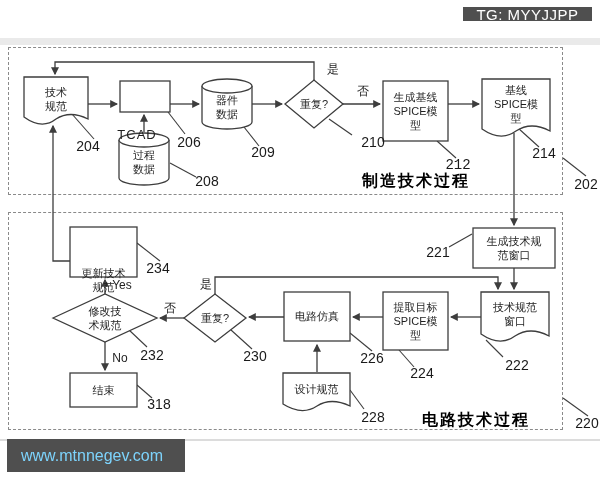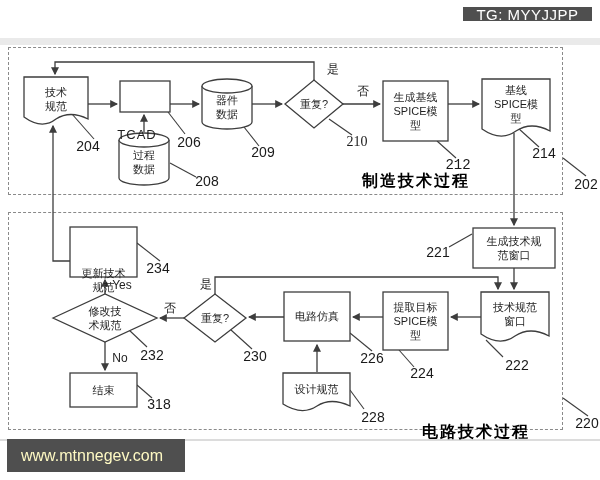--- a/index.html
+++ b/index.html
@@ -8,21 +8,21 @@
     font-family:"Liberation Sans",sans-serif;color:#1f1f1f;overflow:hidden;
   }
   .abs{position:absolute;}
   .band-top{left:0;top:38px;width:600px;height:7px;background:#eaeaea;}
   .band-bottom{left:0;top:439px;width:600px;height:2px;background:#dcdcdc;}
   .badge{
     left:463px;top:7px;width:129px;height:14px;background:#4f4f4f;color:#fff;
     display:flex;align-items:center;justify-content:center;font-size:15px;letter-spacing:.5px;
   }
   .wwwbar{
-    left:7px;top:439px;width:178px;height:33px;background:#4f4f4f;color:#fef9c3;
+    left:7px;top:439px;width:178px;height:33px;background:#4f4f4f;color:#7dd3fc;
     display:flex;align-items:center;padding-left:14px;font-size:16px;box-sizing:border-box;
   }
   .region{border:1.5px dashed #8a8a8a;background:transparent;}
   .region-mfg{left:8px;top:47px;width:553px;height:146px;}
   .region-ckt{left:8px;top:212px;width:553px;height:216px;}
   svg.layer{left:0;top:0;}
   .node-label{
     display:flex;align-items:center;justify-content:center;text-align:center;
     font-size:11px;line-height:1.3;white-space:pre-line;color:#1f1f1f;
   }
@@ -161,21 +161,21 @@
 <div class="abs node-label" style="left:53px;top:294px;width:104px;height:48px;">修改技
 术规范</div>
 <div class="abs node-label" style="left:70px;top:227px;width:67px;height:50px;margin-top:28px;">更新技术
 规范</div>
 <div class="abs node-label" style="left:70px;top:373px;width:67px;height:34px;">结束</div>
 
 <div class="abs ref" style="left:88px;top:146px;">204</div>
 <div class="abs ref" style="left:189px;top:142px;">206</div>
 <div class="abs ref" style="left:207px;top:181px;">208</div>
 <div class="abs ref" style="left:263px;top:152px;">209</div>
-<div class="abs ref" style="left:357px;top:142px;font-family:Liberation Serif, serif;">210</div>
+<div class="abs ref" style="left:373px;top:142px;">210</div>
 <div class="abs ref" style="left:458px;top:165px;font-family:Liberation Mono, monospace;">212</div>
 <div class="abs ref" style="left:544px;top:153px;">214</div>
 <div class="abs ref" style="left:586px;top:184px;">202</div>
 <div class="abs ref" style="left:438px;top:252px;">221</div>
 <div class="abs ref" style="left:517px;top:365px;">222</div>
 <div class="abs ref" style="left:422px;top:373px;">224</div>
 <div class="abs ref" style="left:372px;top:358px;">226</div>
 <div class="abs ref" style="left:373px;top:417px;">228</div>
 <div class="abs ref" style="left:255px;top:356px;">230</div>
 <div class="abs ref" style="left:152px;top:355px;">232</div>
@@ -184,16 +184,16 @@
 <div class="abs ref" style="left:587px;top:423px;">220</div>
 
 <div class="abs edge-label" style="left:333px;top:69px;">是</div>
 <div class="abs edge-label" style="left:363px;top:91px;">否</div>
 <div class="abs edge-label" style="left:206px;top:284px;">是</div>
 <div class="abs edge-label" style="left:170px;top:308px;">否</div>
 <div class="abs edge-label edge-en" style="left:122px;top:285px;">Yes</div>
 <div class="abs edge-label edge-en" style="left:120px;top:358px;">No</div>
 
 <div class="abs region-title" style="left:416px;top:181px;">制造技术过程</div>
-<div class="abs region-title" style="left:476px;top:432px;">电路技术过程</div>
+<div class="abs region-title" style="left:476px;top:420px;">电路技术过程</div>
 
 <div class="abs badge">TG: MYYJJPP</div>
 <div class="abs wwwbar">www.mtnnegev.com</div>
 
 </body></html>

